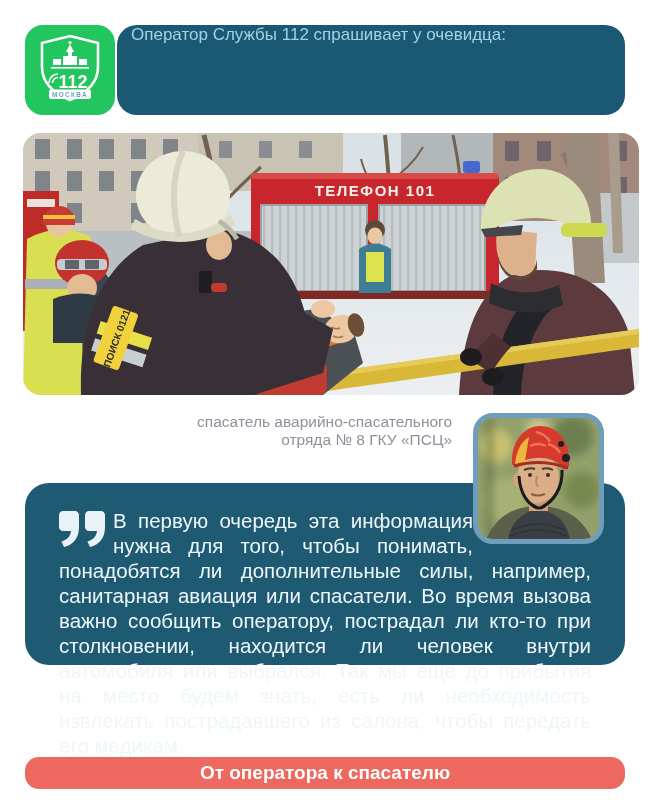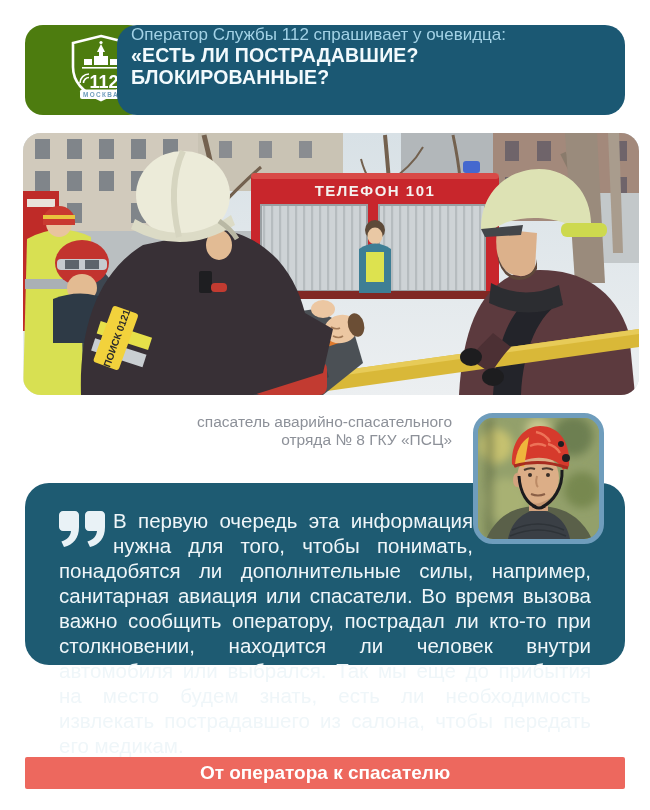--- a/index.html
+++ b/index.html
@@ -1,21 +1,21 @@
 <!DOCTYPE html>
 <html><head>
 <meta charset="utf-8">
 <style>
   html,body{margin:0;padding:0;background:#ffffff;}
   .page{position:relative;width:650px;height:810px;background:#ffffff;overflow:hidden;
         font-family:"Liberation Sans",sans-serif;}
 
   
   .logo-tile{position:absolute;left:25px;top:25px;width:90px;height:90px;
-             background:#4d7c0f;border-radius:18px;padding-left:31px;}
+             background:#22c55e;border-radius:18px;}
   .header-box{position:absolute;left:117px;top:25px;width:508px;height:90px;
               background:#1b5873;border-radius:20px;box-sizing:border-box;
               padding:0 10px 0 14px;}
   .header-line1{color:#a3d2e6;font-size:17px;line-height:20px;}
   .header-caps{color:#f2fafd;font-size:19.5px;font-weight:bold;line-height:21.5px;
                letter-spacing:.2px;}
 
   
   .photo{position:absolute;left:23px;top:133px;width:616px;height:262px;
          border-radius:18px;overflow:hidden;background:#dfe5e8;}
@@ -37,21 +37,21 @@
   .quote-text{margin:0;color:#eff6f9;font-size:20.5px;line-height:25px;
               text-align:justify;}
 
   
   .portrait{position:absolute;left:473px;top:413px;width:121px;height:121px;
             border:5px solid #6f9dbc;border-radius:20px;overflow:hidden;
             background:#8f9c66;z-index:2;}
 
   
   .footer-btn{position:absolute;left:25px;top:757px;width:600px;height:32px;
-              background:#ed685e;border:none;border-radius:2px;color:#ffffff;
+              background:#ed685e;border:none;border-radius:14px;color:#ffffff;
               font-family:"Liberation Sans",sans-serif;font-size:19px;font-weight:bold;
               display:flex;align-items:center;justify-content:center;cursor:pointer;}
 </style>
 </head>
 <body>
 
 <div class="page">
 
   <div class="logo-tile">
     <svg width="90" height="90" viewBox="0 0 90 90">
@@ -68,21 +68,20 @@
         <path d="M24,58 a9,9 0 0 1 9,-9"></path>
       </g>
       <text x="48" y="63" text-anchor="middle" font-size="18" font-weight="bold" fill="#ffffff">112</text>
       <rect x="24" y="64.5" width="42" height="9.5" rx="2" fill="#ffffff"></rect>
       <text x="45" y="71.8" text-anchor="middle" font-size="6.4" font-weight="bold" fill="#6f9dbc" letter-spacing="1.4">МОСКВА</text>
     </svg>
   </div>
 
   <div class="header-box">
     <div class="header-line1">Оператор Службы 112 спрашивает у очевидца:</div>
-    <div class="header-caps">«ЕСТЬ ЛИ ПОСТРАДАВШИЕ? БЛОКИРОВАННЫЕ?</div>
   </div>
 
   <div class="photo">
     <svg class="photo-svg" width="616" height="262" viewBox="0 0 616 262">
       <defs>
         <linearGradient id="sky" x1="0" y1="0" x2="0" y2="1">
           <stop offset="0" stop-color="#d8e1e6"></stop>
             <stop offset="1" stop-color="#eceff1"></stop>
         </linearGradient>
         <pattern id="shut" width="8" height="8" patternUnits="userSpaceOnUse">

